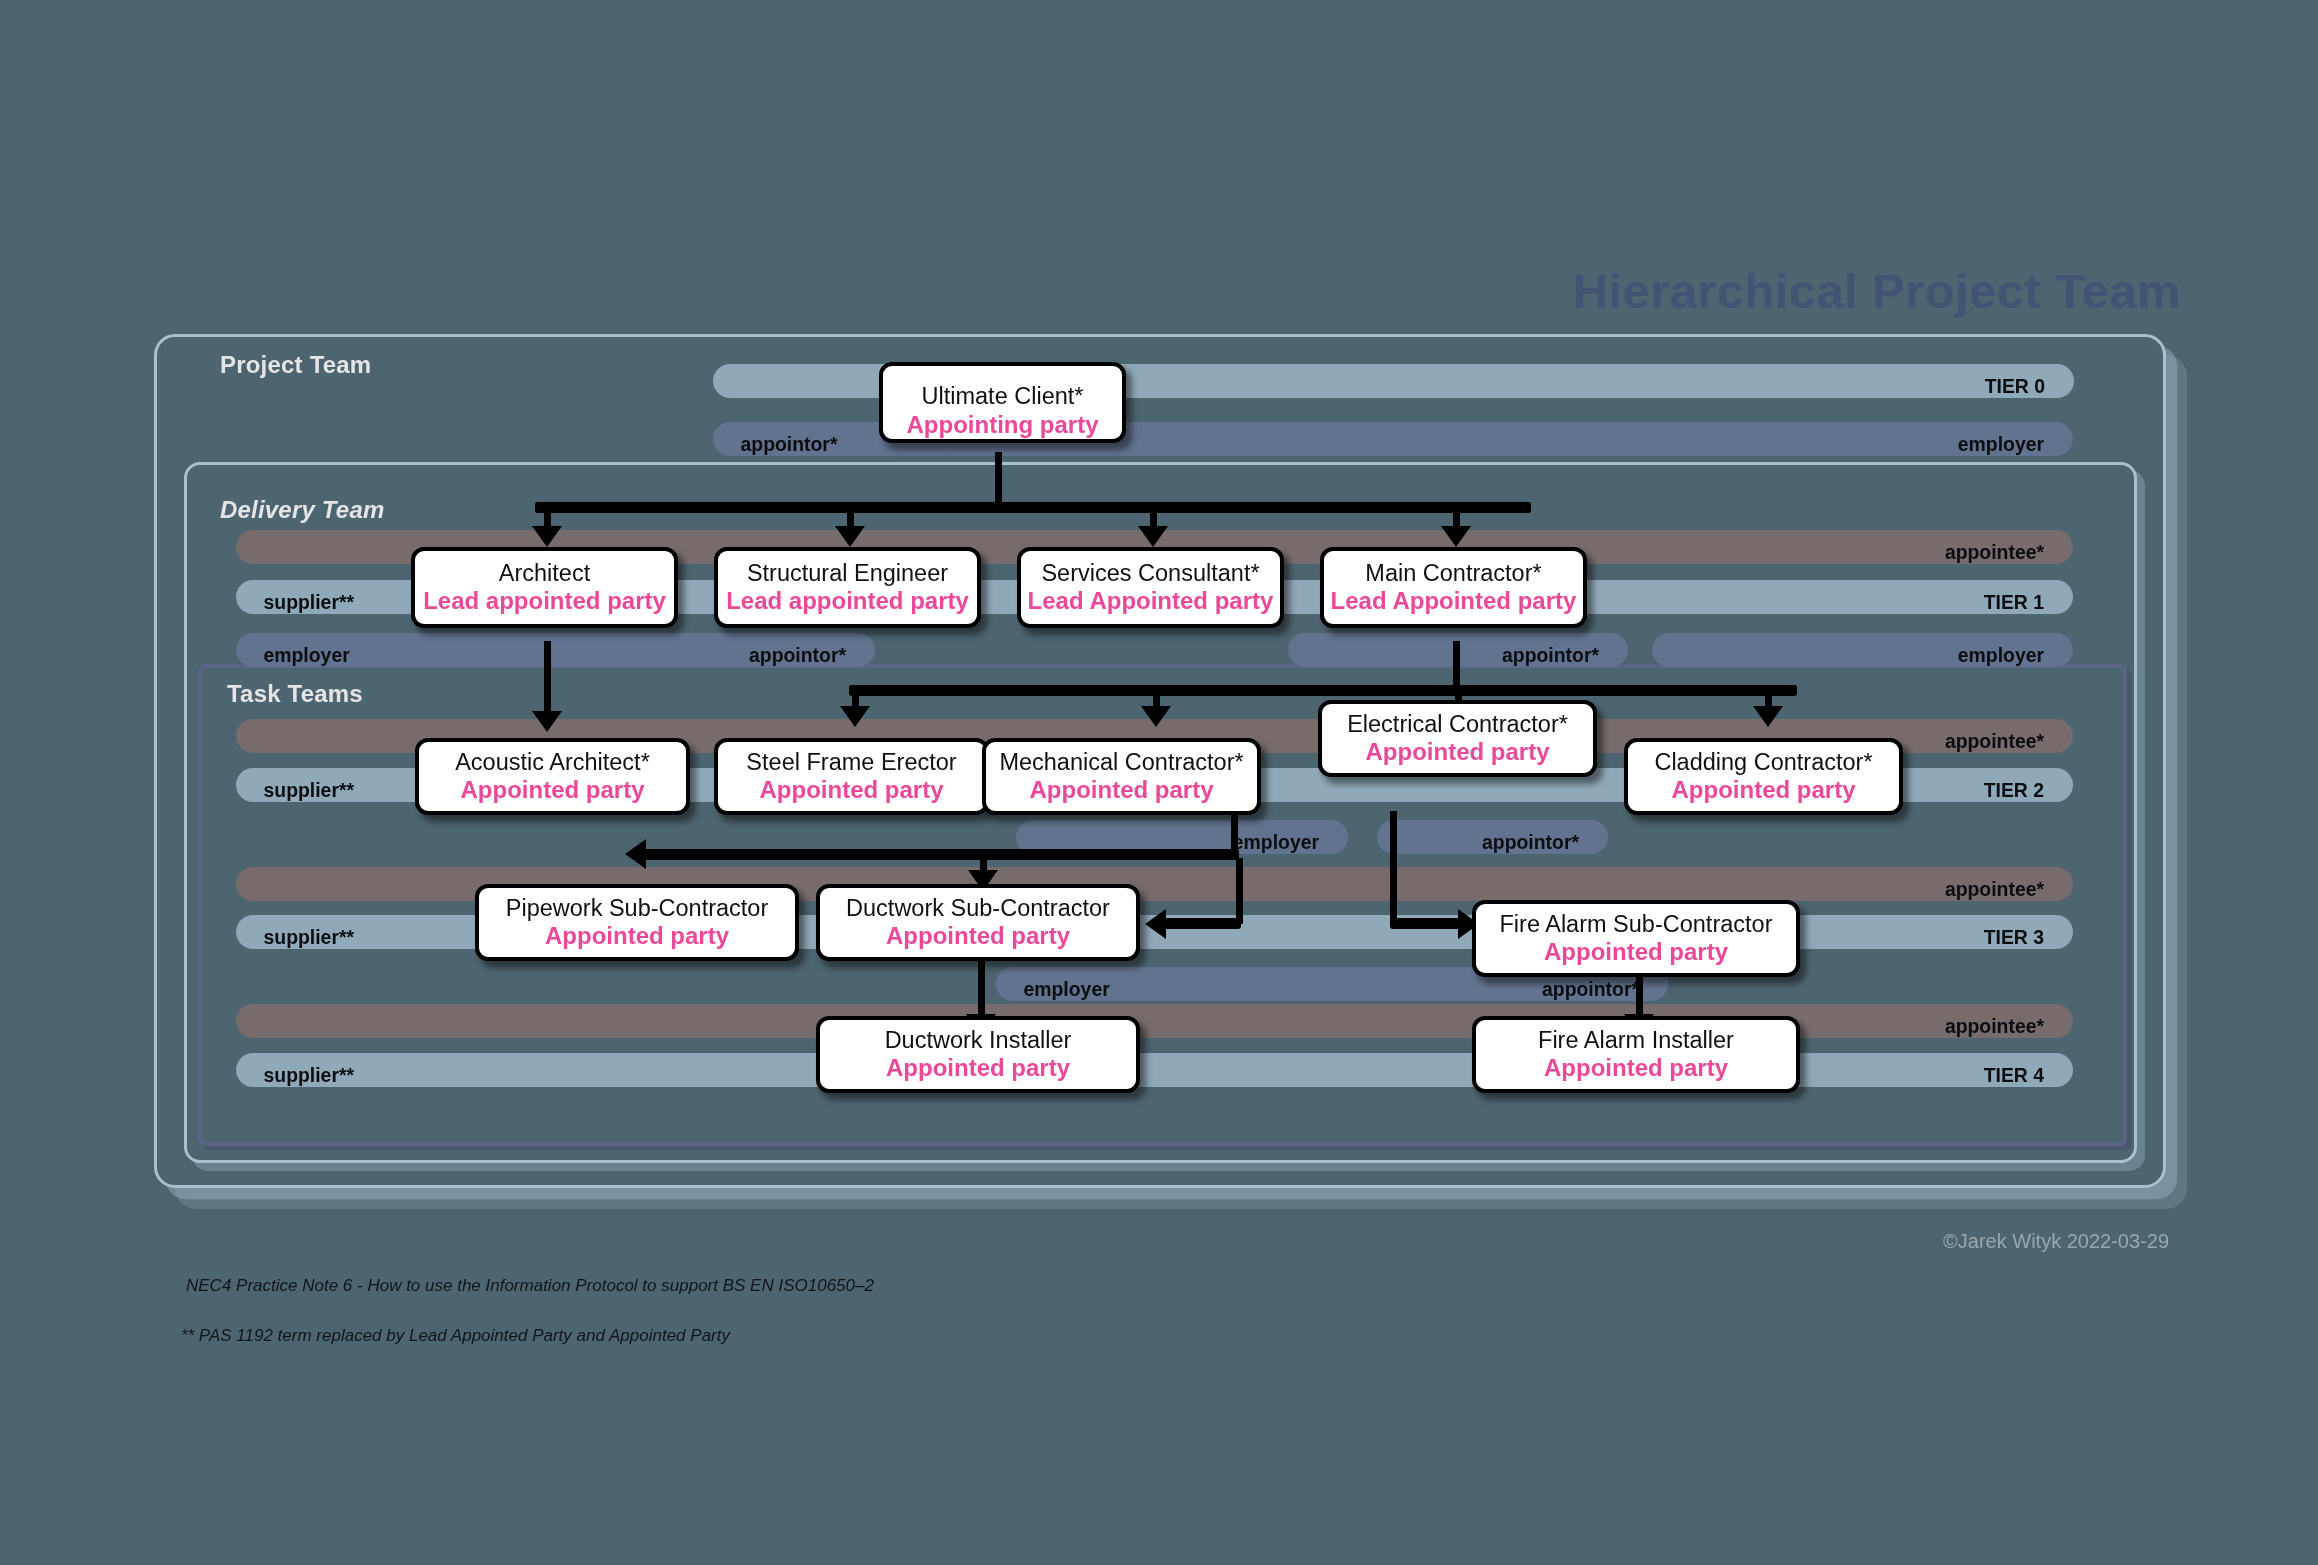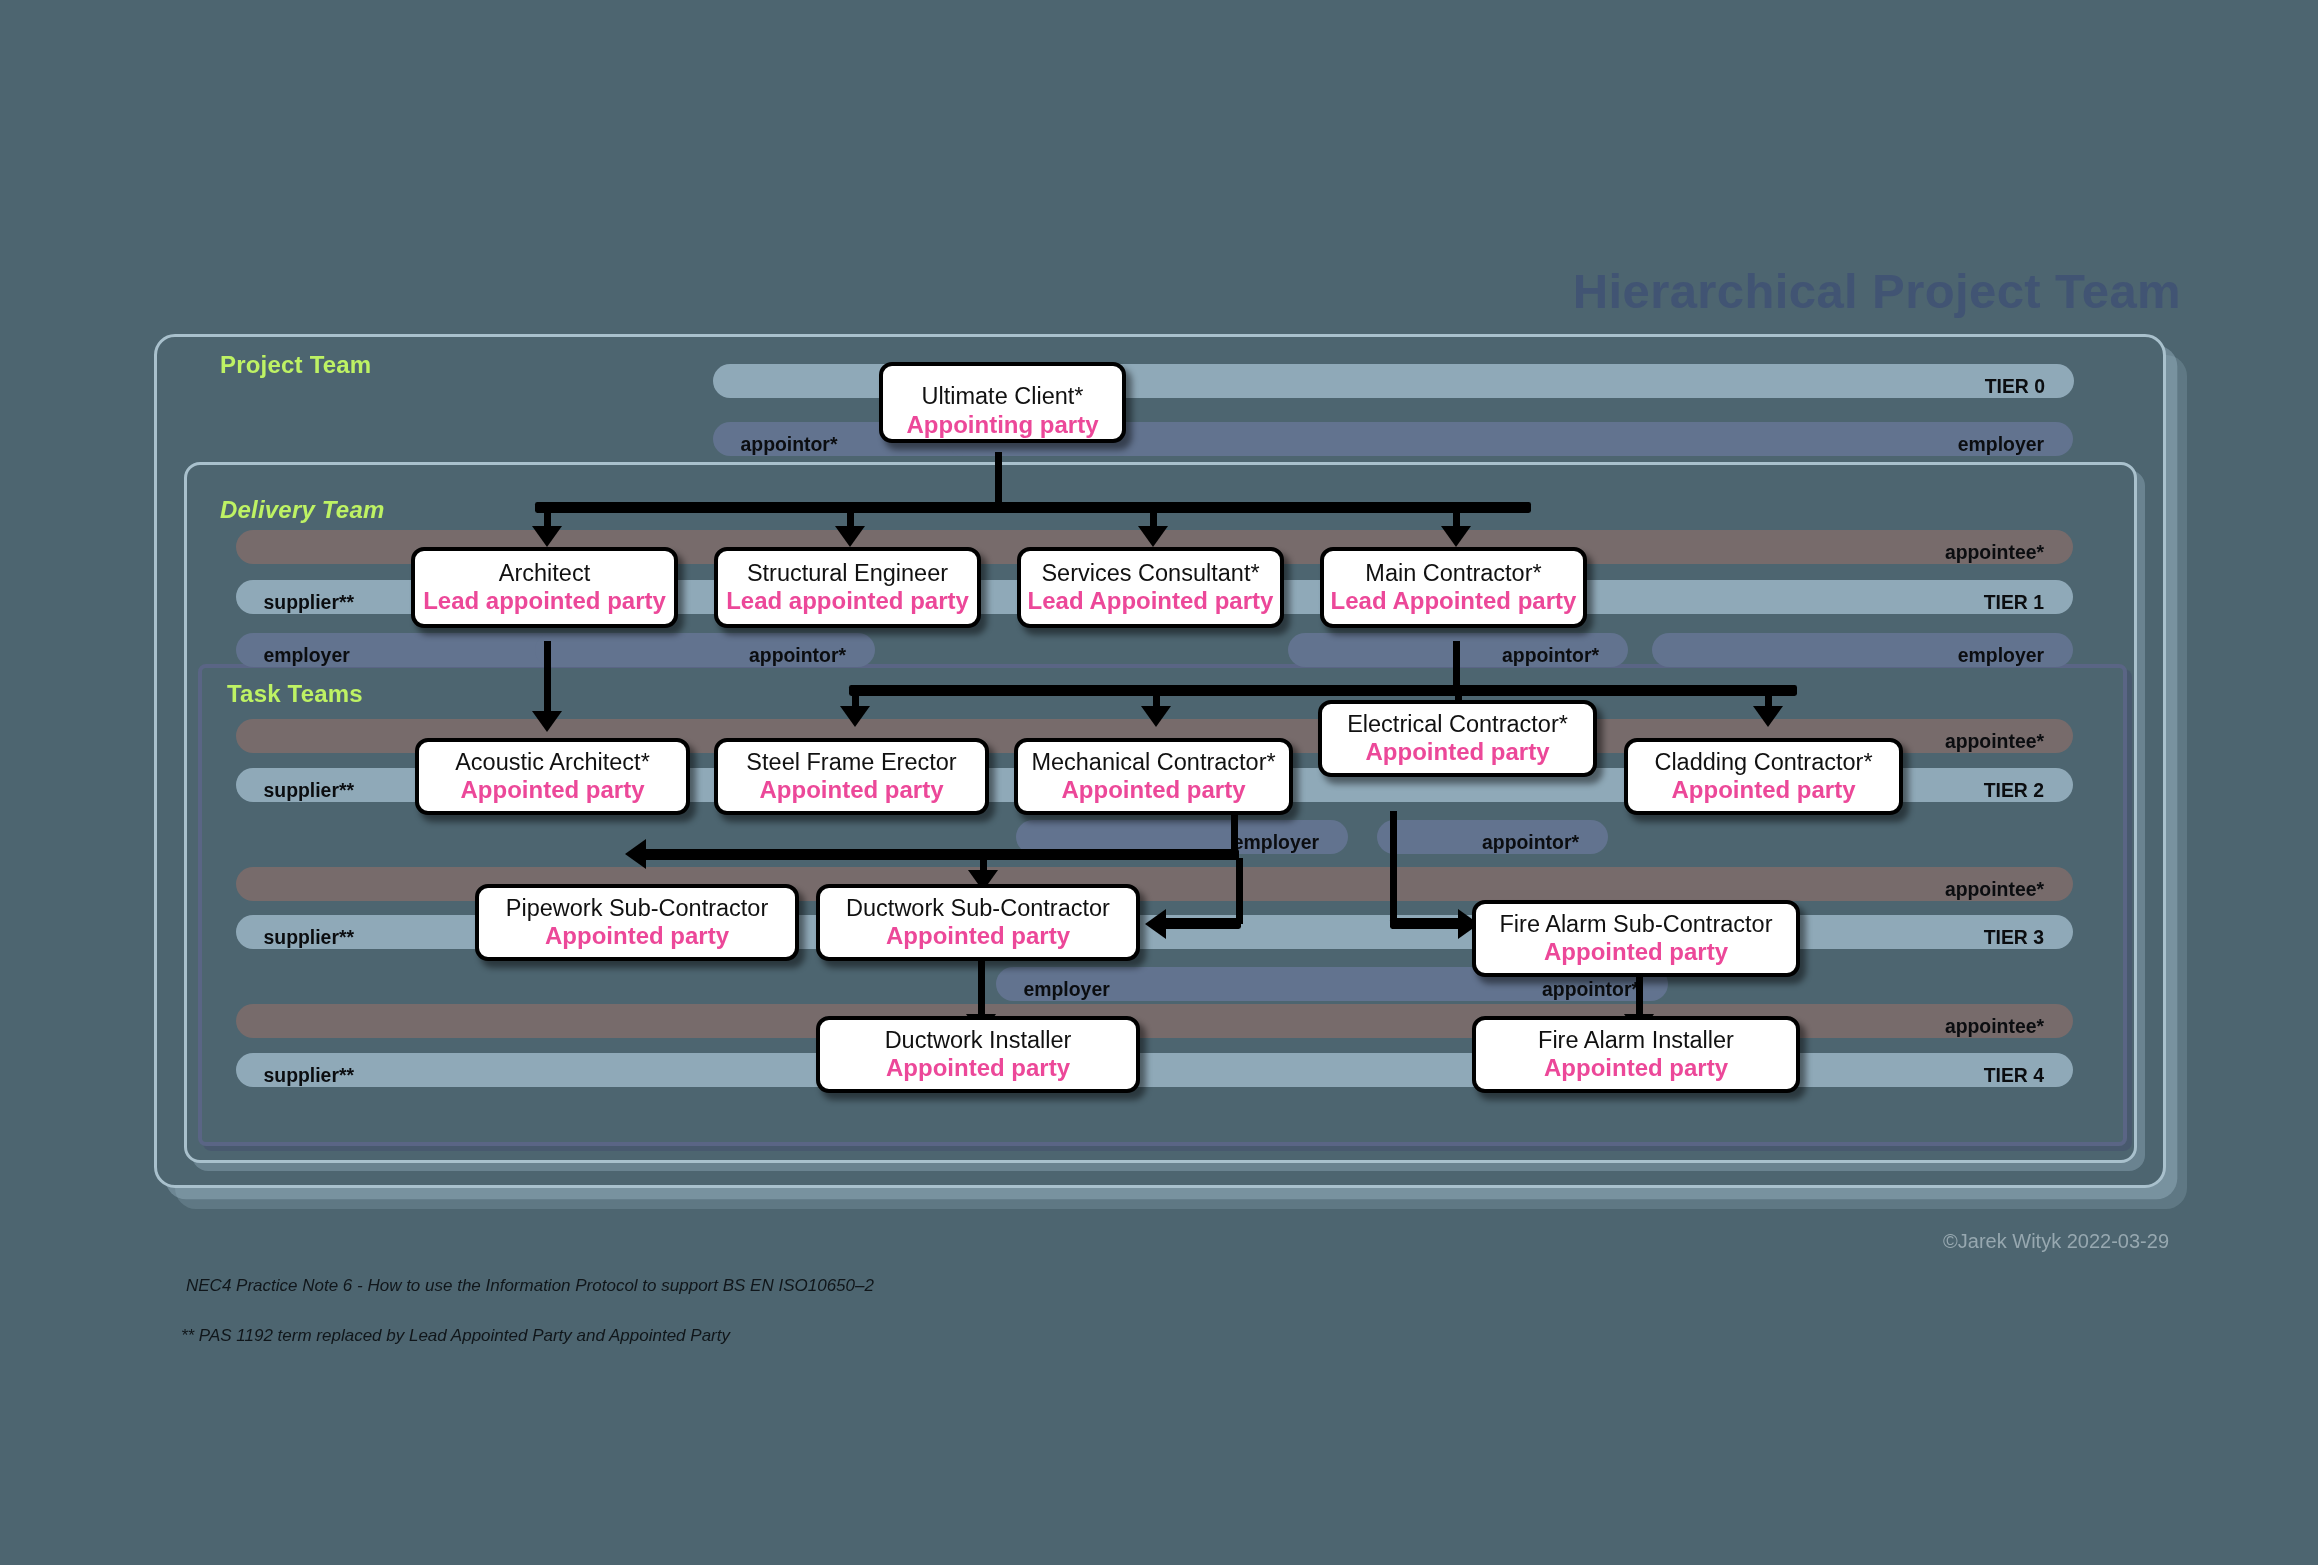--- a/index.html
+++ b/index.html
@@ -41,21 +41,21 @@
   .frame-task {
     left: 198px; top: 664px; width: 1929px; height: 482px;
     background: transparent;
     border: 4px solid #5a6585;
     border-radius: 8px;
     box-shadow: 4.9px 4.9px 0 0 rgba(70,80,110,.55);
   }
 
   .frame-label {
     position: absolute;
-    font-size: 24px; font-weight: bold; color: #bef264;
+    font-size: 24px; font-weight: bold; color: #e5e5e5;
     letter-spacing: 0.2px; white-space: nowrap;
   }
   .lbl-project  { left: 220px; top: 351px; }
   .lbl-delivery { left: 220px; top: 496px; font-style: italic; }
   .lbl-task     { left: 227px; top: 680px; }
 
   
   .band {
     position: absolute;
     height: 34px;
@@ -281,21 +281,21 @@
   </div>
 
   <div class="node" style="left:415px; top:738px; width:275px; height:77px;">
     <span class="n1">Acoustic Architect*</span>
     <span class="n2">Appointed party</span>
   </div>
   <div class="node" style="left:714px; top:738px; width:275px; height:77px;">
     <span class="n1">Steel Frame Erector</span>
     <span class="n2">Appointed party</span>
   </div>
-  <div class="node" style="left:1014px; top:738px; width:279px; height:77px;">
+  <div class="node" style="left:982px; top:738px; width:279px; height:77px;">
     <span class="n1">Mechanical Contractor*</span>
     <span class="n2">Appointed party</span>
   </div>
   <div class="node" style="left:1318px; top:700px; width:279px; height:77px;">
     <span class="n1">Electrical Contractor*</span>
     <span class="n2">Appointed party</span>
   </div>
   <div class="node" style="left:1624px; top:738px; width:279px; height:77px;">
     <span class="n1">Cladding Contractor*</span>
     <span class="n2">Appointed party</span>

